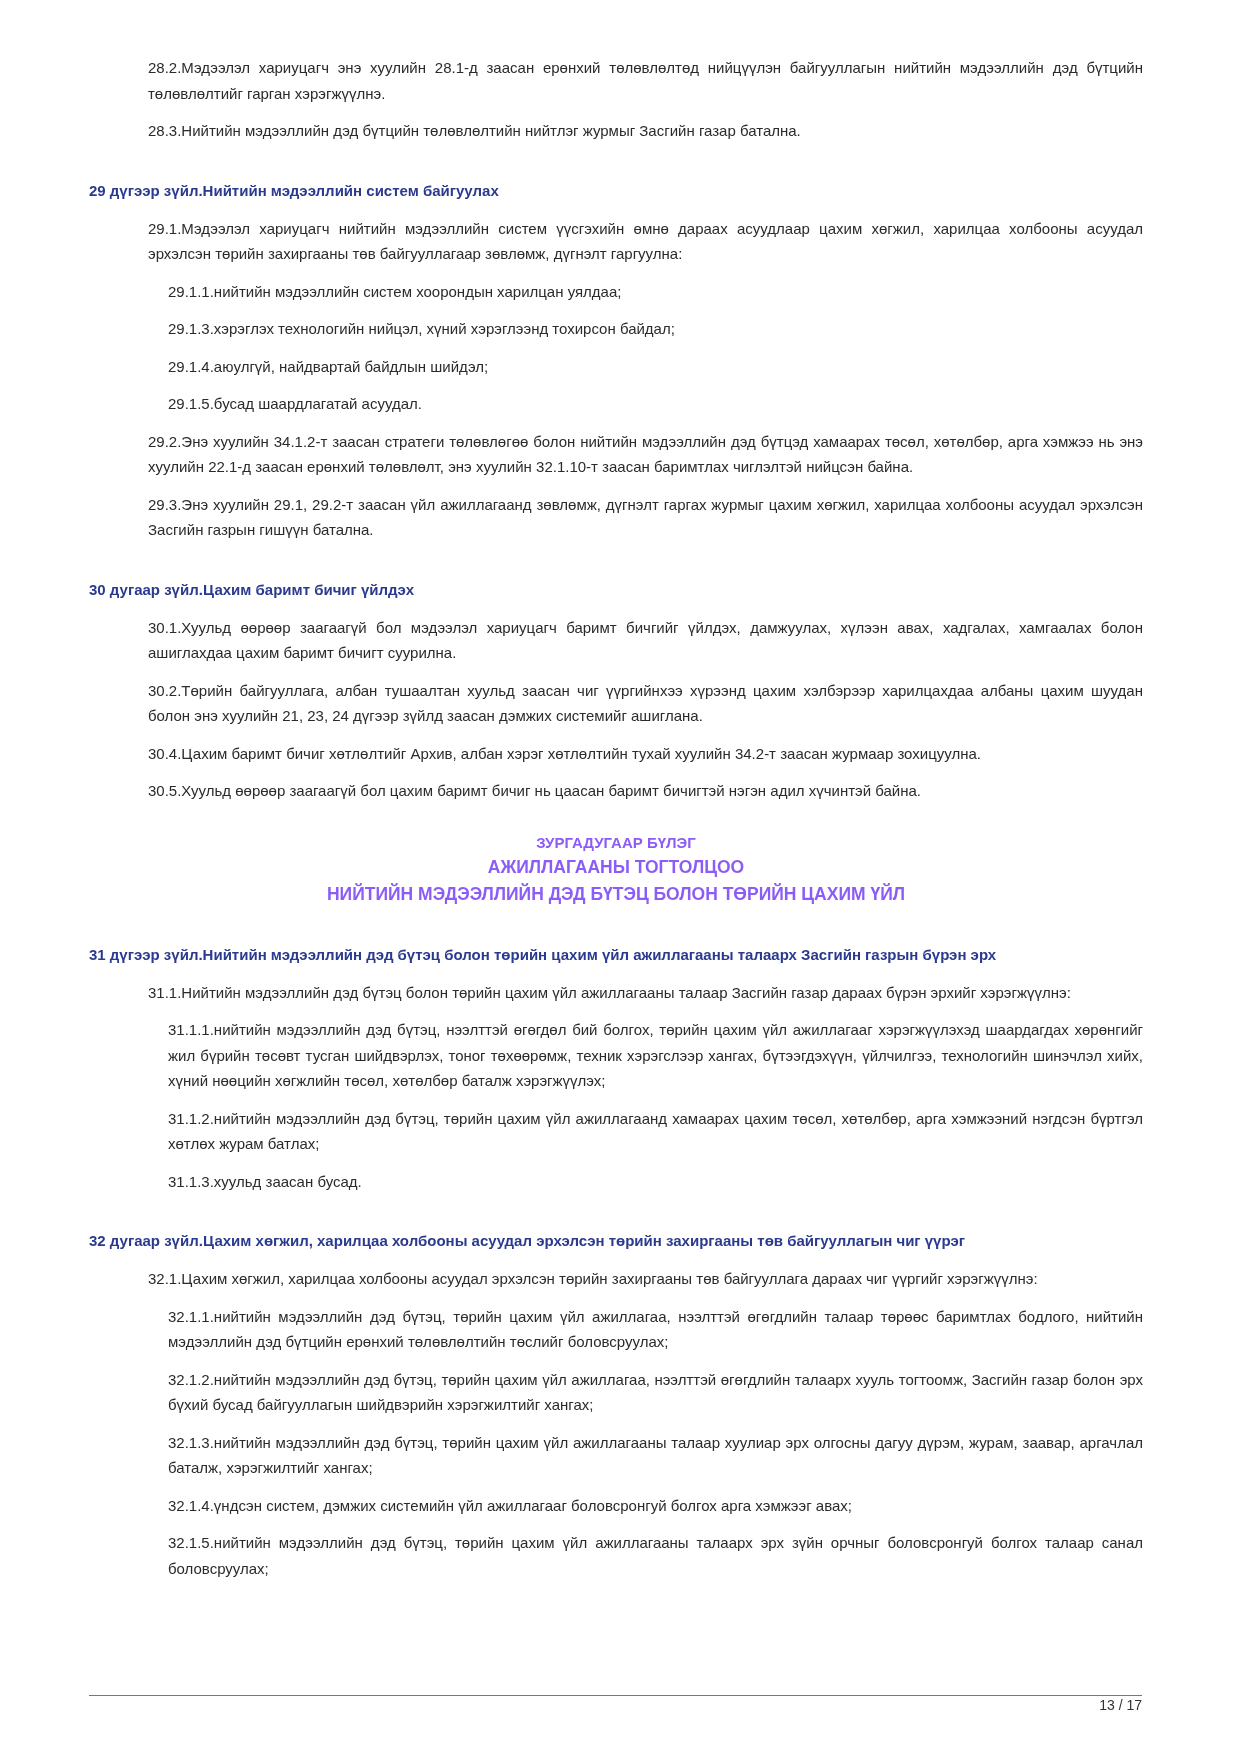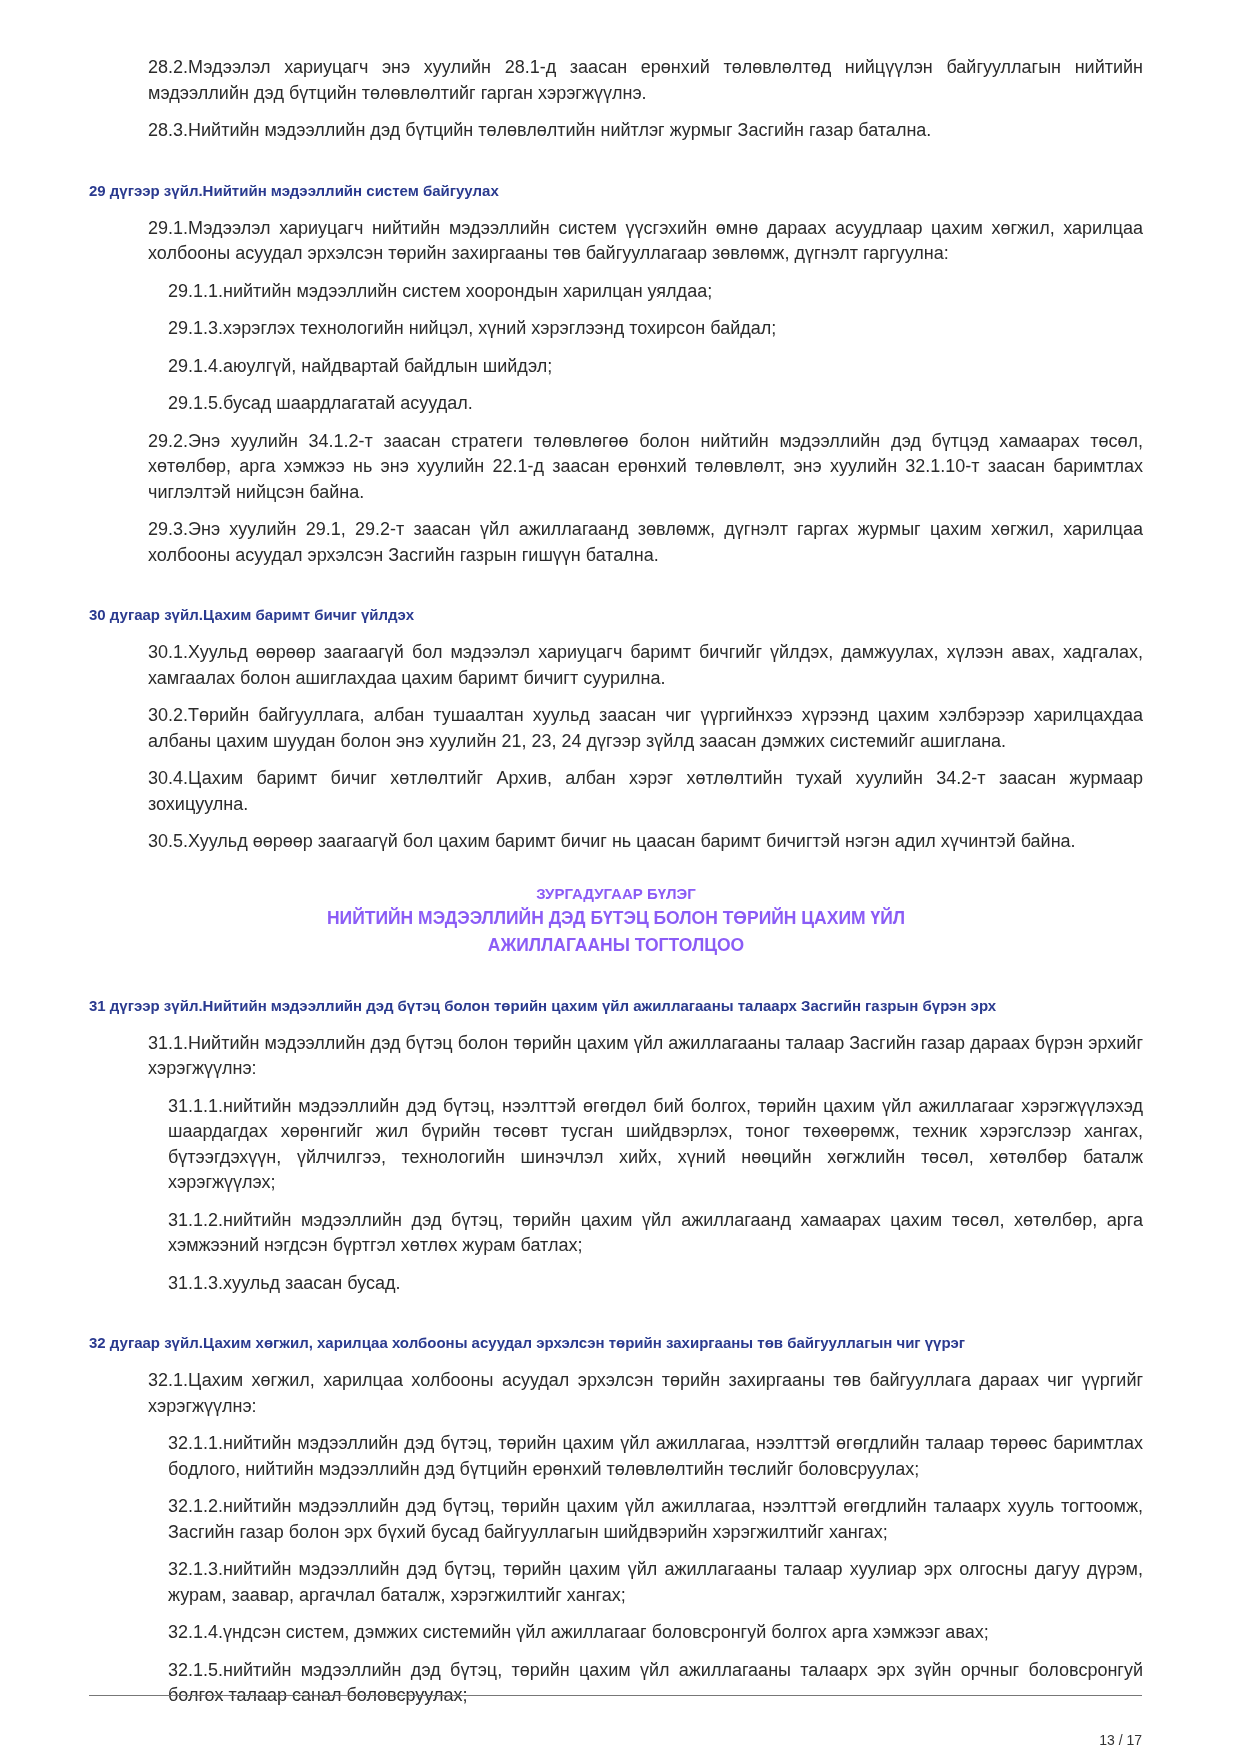--- a/index.html
+++ b/index.html
@@ -3,42 +3,42 @@
   <meta charset="utf-8">
   <style>
     html, body { margin: 0; padding: 0; background: #ffffff; }
     body { width: 1240px; height: 1755px; position: relative; overflow: hidden; }
     .page {
       position: absolute; left: 0; top: 0; width: 1240px; height: 1755px;
       font-family: "Liberation Sans", sans-serif; color: #2b2b2b;
     }
     .content { position: absolute; left: 89px; top: 55px; width: 1054px; }
     .p {
-      font-size: 18px; line-height: 25.5px; text-align: justify;
+      font-size: 15px; line-height: 25.5px; text-align: justify;
       margin: 0 0 12px 0;
     }
     .l1 { padding-left: 59px; }
     .l2 { padding-left: 79px; }
     .heading {
       color: #2a3a8f; font-weight: bold; font-size: 15px;
       line-height: 22px; margin: 36px 0 14px 0;
     }
     .chapter {
       text-align: center; font-weight: bold; color: #8b5cf6;
       margin: 28px 0 34px 0;
     }
     .chapter .ch-num { font-size: 15px; line-height: 22px; }
     .chapter .ch-title { font-size: 17.5px; line-height: 27px; }
     .footer-line {
       position: absolute; left: 89px; top: 1695px; width: 1053px; height: 0;
       border-top: 1.5px solid #777777;
     }
     .page-num {
       position: absolute; right: 98px; top: 1697px;
-      font-size: 14px; color: #333333; font-family: "Liberation Sans", sans-serif; margin-top: 35px;
+      font-size: 14px; color: #333333; font-family: "Liberation Sans", sans-serif;
     }
   </style>
 </head>
 <body>
 
 <div class="page">
   <div class="content" id="content">
       <p class="p l1">28.2.Мэдээлэл хариуцагч энэ хуулийн 28.1-д заасан ерөнхий төлөвлөлтөд нийцүүлэн байгууллагын нийтийн мэдээллийн дэд бүтцийн төлөвлөлтийг гарган хэрэгжүүлнэ.</p>
       <p class="p l1">28.3.Нийтийн мэдээллийн дэд бүтцийн төлөвлөлтийн нийтлэг журмыг Засгийн газар батална.</p>
       <div class="heading">29 дүгээр зүйл.Нийтийн мэдээллийн систем байгуулах</div>
@@ -49,22 +49,22 @@
       <p class="p l2">29.1.5.бусад шаардлагатай асуудал.</p>
       <p class="p l1">29.2.Энэ хуулийн 34.1.2-т заасан стратеги төлөвлөгөө болон нийтийн мэдээллийн дэд бүтцэд хамаарах төсөл, хөтөлбөр, арга хэмжээ нь энэ хуулийн 22.1-д заасан ерөнхий төлөвлөлт, энэ хуулийн 32.1.10-т заасан баримтлах чиглэлтэй нийцсэн байна.</p>
       <p class="p l1">29.3.Энэ хуулийн 29.1, 29.2-т заасан үйл ажиллагаанд зөвлөмж, дүгнэлт гаргах журмыг цахим хөгжил, харилцаа холбооны асуудал эрхэлсэн Засгийн газрын гишүүн батална.</p>
       <div class="heading">30 дугаар зүйл.Цахим баримт бичиг үйлдэх</div>
       <p class="p l1">30.1.Хуульд өөрөөр заагаагүй бол мэдээлэл хариуцагч баримт бичгийг үйлдэх, дамжуулах, хүлээн авах, хадгалах, хамгаалах болон ашиглахдаа цахим баримт бичигт суурилна.</p>
       <p class="p l1">30.2.Төрийн байгууллага, албан тушаалтан хуульд заасан чиг үүргийнхээ хүрээнд цахим хэлбэрээр харилцахдаа албаны цахим шуудан болон энэ хуулийн 21, 23, 24 дүгээр зүйлд заасан дэмжих системийг ашиглана.</p>
       <p class="p l1">30.4.Цахим баримт бичиг хөтлөлтийг Архив, албан хэрэг хөтлөлтийн тухай хуулийн 34.2-т заасан журмаар зохицуулна.</p>
       <p class="p l1">30.5.Хуульд өөрөөр заагаагүй бол цахим баримт бичиг нь цаасан баримт бичигтэй нэгэн адил хүчинтэй байна.</p>
       <div class="chapter">
         <div class="ch-num">ЗУРГАДУГААР БҮЛЭГ</div>
+        <div class="ch-title">АЖИЛЛАГААНЫ ТОГТОЛЦОО</div>
         <div class="ch-title">НИЙТИЙН МЭДЭЭЛЛИЙН ДЭД БҮТЭЦ БОЛОН ТӨРИЙН ЦАХИМ ҮЙЛ</div>
-        <div class="ch-title">АЖИЛЛАГААНЫ ТОГТОЛЦОО</div>
       </div>
       <div class="heading">31 дүгээр зүйл.Нийтийн мэдээллийн дэд бүтэц болон төрийн цахим үйл ажиллагааны талаарх Засгийн газрын бүрэн эрх</div>
       <p class="p l1">31.1.Нийтийн мэдээллийн дэд бүтэц болон төрийн цахим үйл ажиллагааны талаар Засгийн газар дараах бүрэн эрхийг хэрэгжүүлнэ:</p>
       <p class="p l2">31.1.1.нийтийн мэдээллийн дэд бүтэц, нээлттэй өгөгдөл бий болгох, төрийн цахим үйл ажиллагааг хэрэгжүүлэхэд шаардагдах хөрөнгийг жил бүрийн төсөвт тусган шийдвэрлэх, тоног төхөөрөмж, техник хэрэгслээр хангах, бүтээгдэхүүн, үйлчилгээ, технологийн шинэчлэл хийх, хүний нөөцийн хөгжлийн төсөл, хөтөлбөр баталж хэрэгжүүлэх;</p>
       <p class="p l2">31.1.2.нийтийн мэдээллийн дэд бүтэц, төрийн цахим үйл ажиллагаанд хамаарах цахим төсөл, хөтөлбөр, арга хэмжээний нэгдсэн бүртгэл хөтлөх журам батлах;</p>
       <p class="p l2">31.1.3.хуульд заасан бусад.</p>
       <div class="heading">32 дугаар зүйл.Цахим хөгжил, харилцаа холбооны асуудал эрхэлсэн төрийн захиргааны төв байгууллагын чиг үүрэг</div>
       <p class="p l1">32.1.Цахим хөгжил, харилцаа холбооны асуудал эрхэлсэн төрийн захиргааны төв байгууллага дараах чиг үүргийг хэрэгжүүлнэ:</p>
       <p class="p l2">32.1.1.нийтийн мэдээллийн дэд бүтэц, төрийн цахим үйл ажиллагаа, нээлттэй өгөгдлийн талаар төрөөс баримтлах бодлого, нийтийн мэдээллийн дэд бүтцийн ерөнхий төлөвлөлтийн төслийг боловсруулах;</p>
       <p class="p l2">32.1.2.нийтийн мэдээллийн дэд бүтэц, төрийн цахим үйл ажиллагаа, нээлттэй өгөгдлийн талаарх хууль тогтоомж, Засгийн газар болон эрх бүхий бусад байгууллагын шийдвэрийн хэрэгжилтийг хангах;</p>

